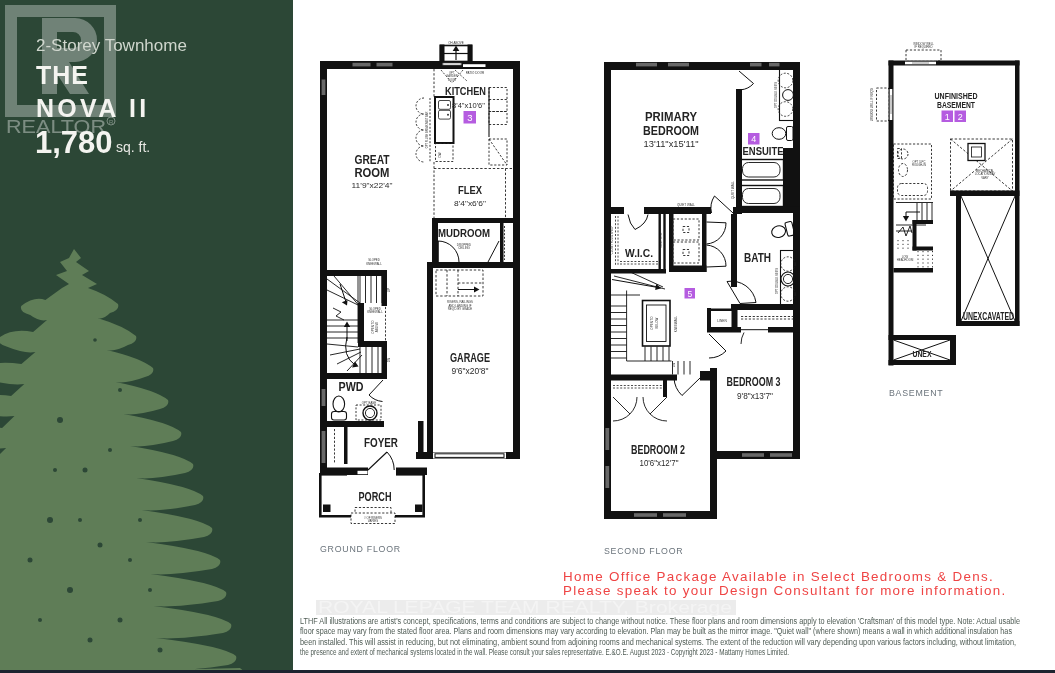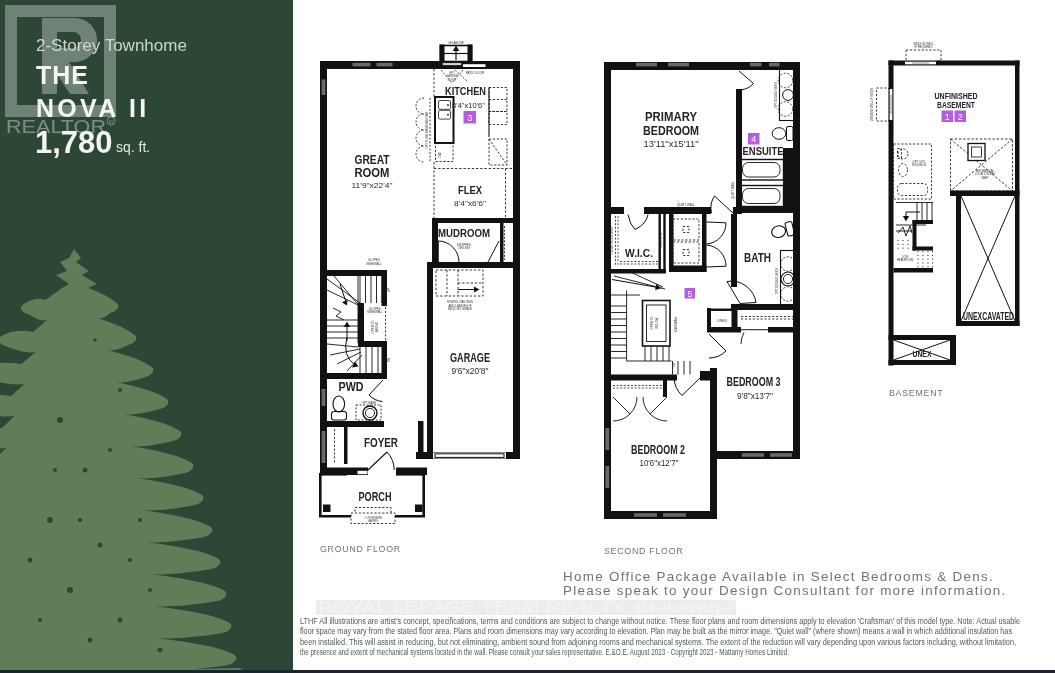--- a/index.html
+++ b/index.html
@@ -617,21 +617,21 @@
     <g stroke="#111" stroke-width="1" fill="none">
       <line x1="893.5" y1="340" x2="950" y2="360"></line>
       <line x1="950" y1="340" x2="893.5" y2="360"></line>
     </g>
     <text class="rm" x="922" y="357" font-size="8.5" text-anchor="middle" textLength="19" lengthAdjust="spacingAndGlyphs">UNEX</text>
 
     <text class="cap" x="889" y="396">BASEMENT</text>
   </g>
 </svg>
 
-<div class="abs" style="left:563px;top:570px;font-size:13.4px;line-height:14.4px;letter-spacing:1.3px;color:#737373;">
+<div class="abs" style="left:563px;top:570px;font-size:13.4px;line-height:14.4px;letter-spacing:1.3px;color:#ef4444;">
 Home Office Package Available in Select Bedrooms &amp; Dens.<br>
 Please speak to your Design Consultant for more information.</div>
 
 <svg class="abs" style="left:0;top:0" width="1055" height="673" viewBox="0 0 1055 673">
 <g font-size="8.4" fill="#4e5b54">
 <text x="300" y="623.5" textLength="720" lengthAdjust="spacingAndGlyphs">LTHF All illustrations are artist's concept, specifications, terms and conditions are subject to change without notice. These floor plans and room dimensions apply to elevation 'Craftsman' of this model type. Note: Actual usable</text>
 <text x="300" y="634" textLength="712" lengthAdjust="spacingAndGlyphs">floor space may vary from the stated floor area. Plans and room dimensions may vary according to elevation. Plan may be built as the mirror image. "Quiet wall" (where shown) means a wall in which additional insulation has</text>
 <text x="300" y="644.5" textLength="716" lengthAdjust="spacingAndGlyphs">been installed. This will assist in reducing, but not eliminating, ambient sound from adjoining rooms and mechanical systems. The extent of the reduction will vary depending upon various factors including, without limitation,</text>
 <text x="300" y="655" textLength="489" lengthAdjust="spacingAndGlyphs">the presence and extent of mechanical systems located in the wall. Please consult your sales representative. E.&amp;O.E. August 2023 - Copyright 2023 - Mattamy Homes Limited.</text>
 </g>

